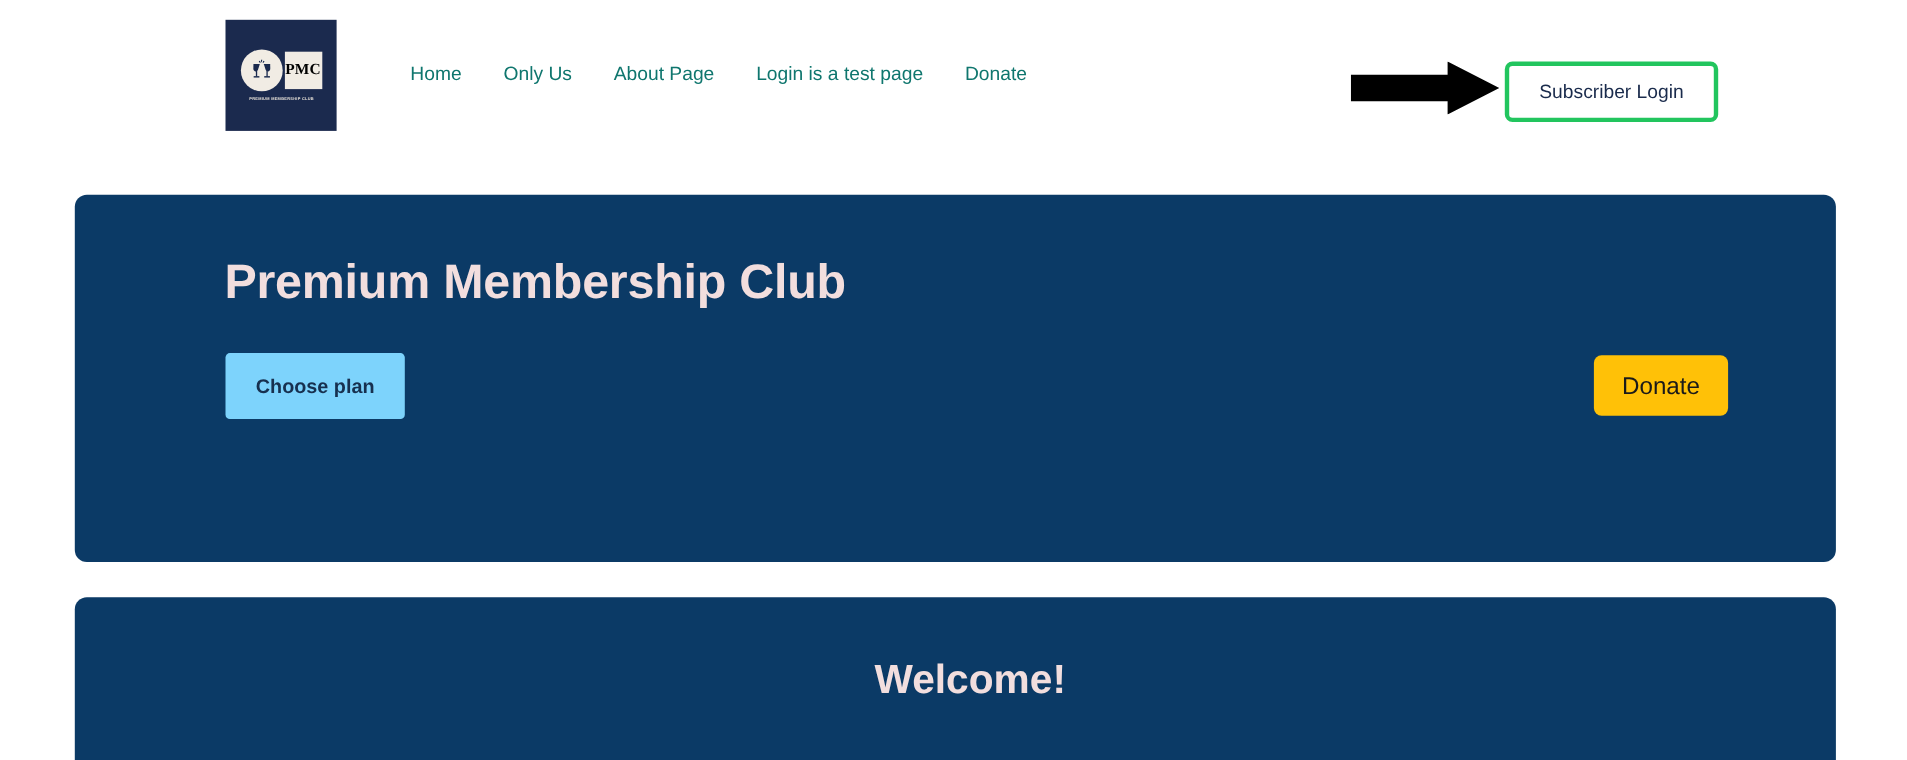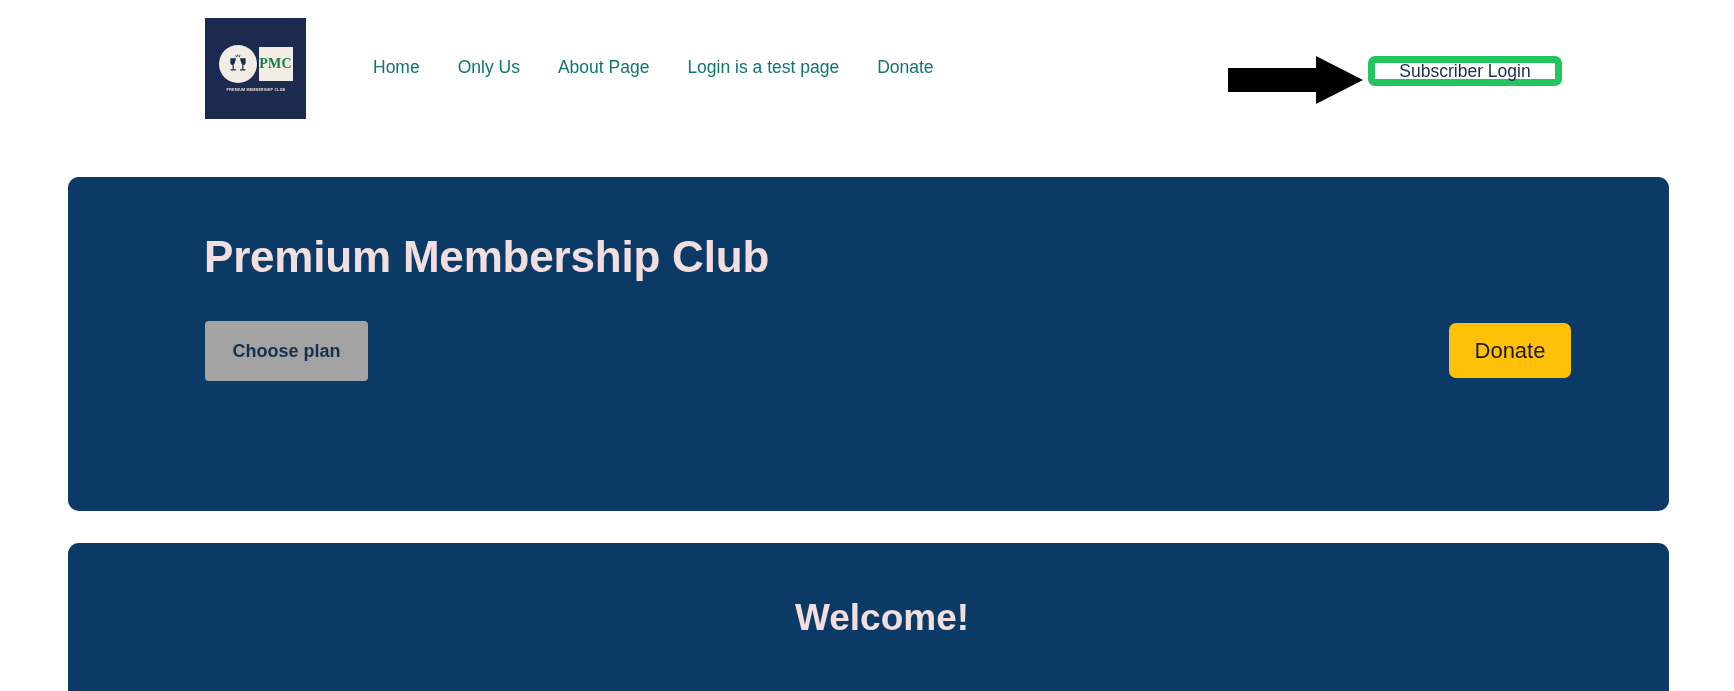--- a/index.html
+++ b/index.html
@@ -52,21 +52,21 @@
     align-items: center;
     justify-content: center;
   }
   .logo-pmc {
     width: 34px;
     height: 34px;
     background: #f1ece4;
     display: flex;
     align-items: center;
     justify-content: center;
-    color: #15803d;
+    color: #000000;
     font-family: "Liberation Serif", serif;
     font-size: 14px;
     font-weight: 700;
     letter-spacing: 0.2px;
   }
   .logo-tagline {
     margin-top: 5px;
     color: #e9e3da;
     font-size: 3.4px;
     letter-spacing: 0.25px;
@@ -101,23 +101,23 @@
     height: 48px;
     pointer-events: none;
   }
 
   
   .login-btn {
     position: absolute;
     left: 1368px;
     top: 56px;
     width: 194px;
-    height: 30px;
+    height: 55px;
     background: #ffffff;
-    border: 7px solid #22c55e;
+    border: 4px solid #22c55e;
     border-radius: 7px;
     color: #1a2b4c;
     font-size: 17.5px;
     font-family: "Liberation Sans", sans-serif;
     display: flex;
     align-items: center;
     justify-content: center;
     cursor: pointer;
     box-sizing: border-box;
   }
@@ -164,21 +164,21 @@
     position: relative;
     margin-top: 40px;
     height: 64px;
   }
   .choose-plan-btn {
     position: absolute;
     left: 137px;
     top: 0;
     width: 163px;
     height: 60px;
-    background: #a3a3a3;
+    background: #7dd3fc;
     border: none;
     border-radius: 4px;
     color: #17304f;
     font-size: 18px;
     font-weight: 700;
     font-family: "Liberation Sans", sans-serif;
     cursor: pointer;
   }
   .donate-btn {
     position: absolute;

